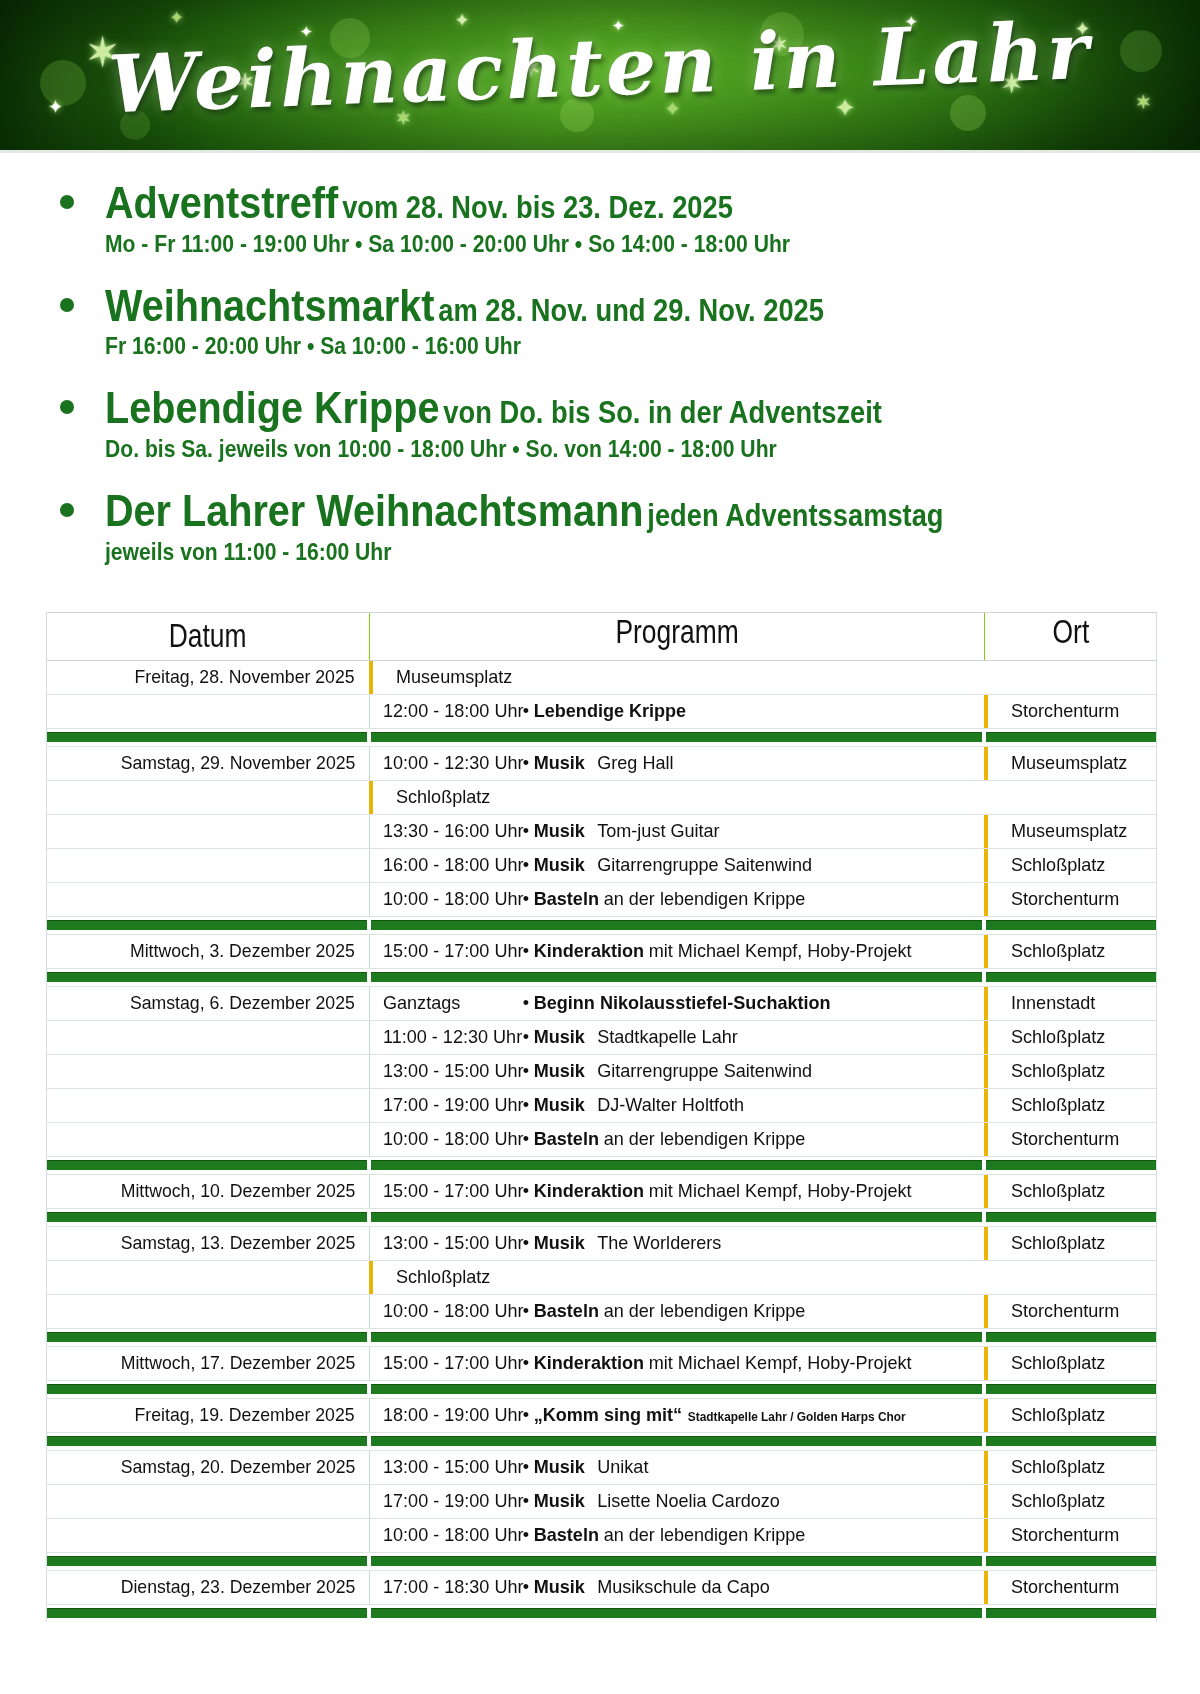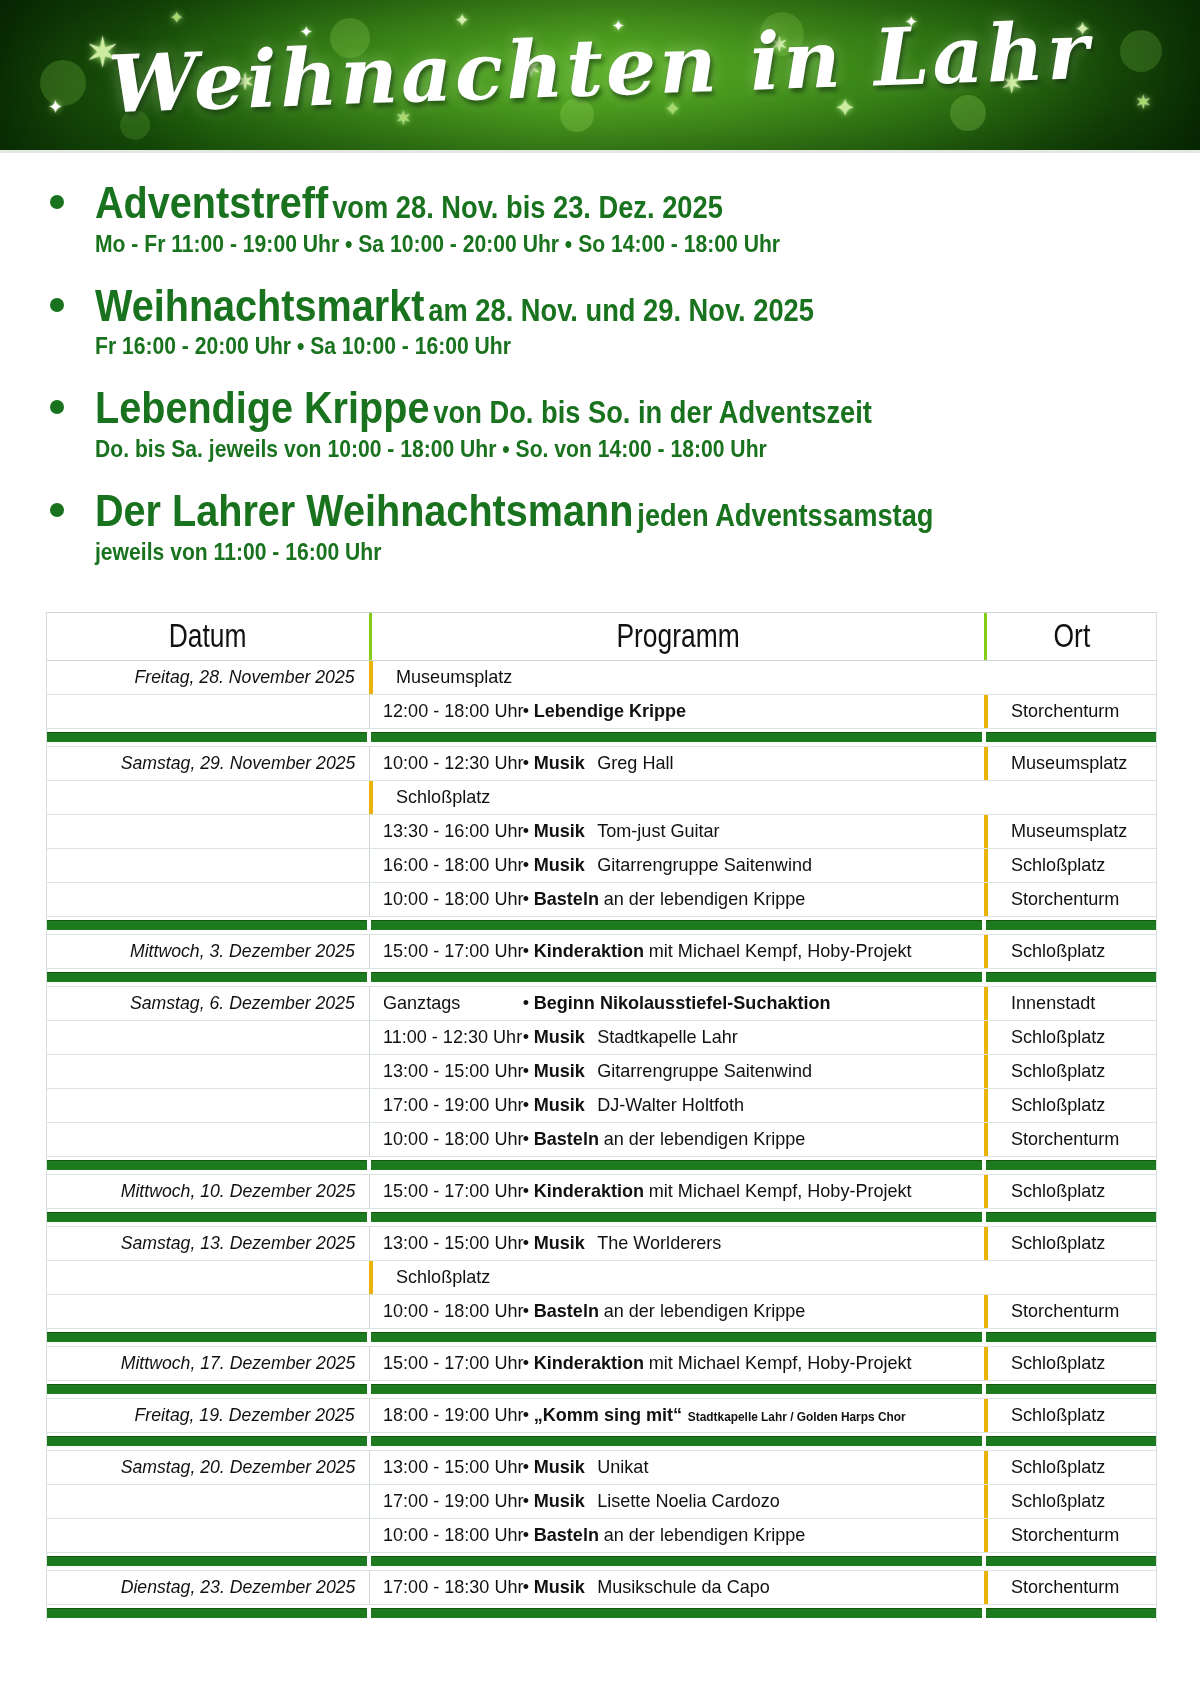--- a/index.html
+++ b/index.html
@@ -16,41 +16,41 @@
   .banner .title{position:absolute;left:0;right:0;top:28px;text-align:center;margin:0;
     font-family:"DejaVu Serif", serif;font-style:italic;font-weight:bold;
     font-size:79px;line-height:1;color:#ffffff;letter-spacing:3px;
     transform:rotate(-2deg);
     text-shadow:2px 4px 5px rgba(5,35,2,.6), 0 0 16px rgba(230,255,210,.35);}
   .star{position:absolute;line-height:1;pointer-events:none;
         text-shadow:0 0 7px rgba(190,255,130,.95), 0 0 2px #ffffff;}
   .dot{position:absolute;border-radius:50%;pointer-events:none;}
 
   
-  .intro{padding:26px 0 0 0;}
+  .intro{padding:26px 0 0 10px;}
   .intro-item{position:relative;margin:0 0 24px 95px;min-height:74px;}
   .bdot{position:absolute;left:-45px;top:16px;width:14px;height:14px;border-radius:50%;background:#19721d;}
   .ihead{color:#19721d;white-space:nowrap;transform:scaleX(.88);transform-origin:left top;line-height:1.06;}
   .ihead .t1{font-weight:bold;font-size:45px;}
   .ihead .t2{font-weight:bold;font-size:31px;}
   .itimes{color:#19721d;font-weight:bold;font-size:24px;margin-top:3px;white-space:nowrap;
           transform:scaleX(.88);transform-origin:left top;}
 
   
   .etable{width:1109px;margin:46px 0 0 46px;border-left:1px solid #d7dddd;border-right:1px solid #d7dddd;}
   .thead{display:grid;grid-template-columns:322px 615px 172px;height:47px;align-items:center;
          border-top:1px solid #ccd4d4;border-bottom:1px solid #ccd4d4;}
   .thead .hc{text-align:center;font-weight:normal;font-size:33px;letter-spacing:0;}
   .thead .hc span{display:inline-block;transform:scaleX(.8);transform-origin:center;}
-  .thead .hc2,.thead .hc3{border-left:3px solid #84cc16;height:100%;display:flex;align-items:center;justify-content:center;}
+  .thead .hc2,.thead .hc3{border-left:1px solid #84cc16;height:100%;display:flex;align-items:flex-start;justify-content:center;}
 
   .trow{display:grid;grid-template-columns:322px 615px 172px;min-height:33px;align-items:stretch;
         border-bottom:1px solid #dde3e3;}
   .cell{display:flex;align-items:center;}
-  .cdate{justify-content:flex-end;padding-right:14px;font-size:19px;font-style:italic;}
+  .cdate{justify-content:flex-end;padding-right:14px;font-size:19px;}
   .cdate span{display:inline-block;transform:scaleX(.93);transform-origin:right center;white-space:nowrap;}
   .cprog{border-left:1px solid #ccd6d6;padding-left:13px;font-size:19px;white-space:nowrap;}
   .cprog .inner{display:inline-block;transform:scaleX(.95);transform-origin:left center;}
   .time{display:inline-block;width:147px;}
   .bsep{display:inline-block;margin:0 5px 0 0;}
   .lab{font-weight:bold;}
   .det{margin-left:13px;}
   .detc{margin-left:5px;}
   .note{margin-left:6px;font-size:12.5px;font-weight:bold;}
   .cloc{border-left:4px solid #eab308;padding-left:23px;font-size:19px;}

